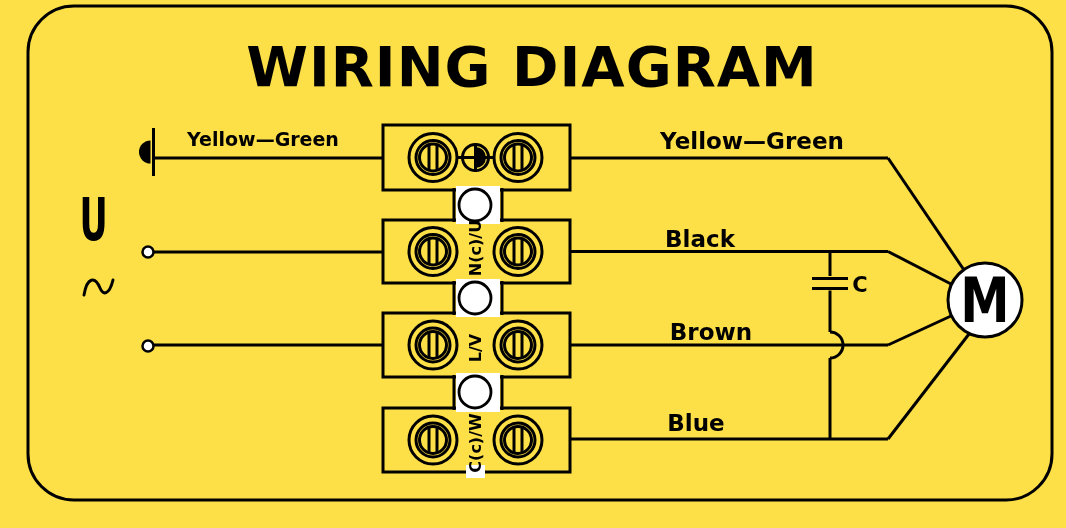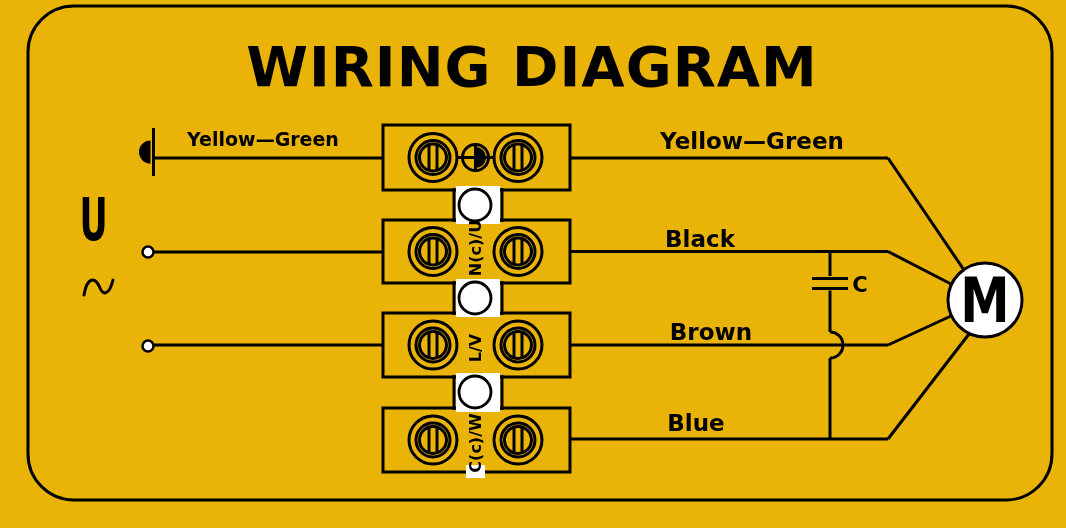--- a/index.html
+++ b/index.html
@@ -1,16 +1,16 @@
 <!DOCTYPE html>
 <html><head>
 <meta charset="utf-8">
 <style>
   html,body{margin:0;padding:0;background:#fff;}
-  .page{position:relative;width:1066px;height:528px;background:#eab308;overflow:hidden;}
+  .page{position:relative;width:1066px;height:528px;background:#fde047;overflow:hidden;}
   svg{display:block;}
   text{font-family:"DejaVu Sans","Liberation Sans",sans-serif;fill:#000;stroke:none;}
   .t-title{font-size:56px;font-weight:600;letter-spacing:1px;}
   .t-wire-big{font-size:23px;font-weight:bold;}
   .t-wire-small{font-size:19px;font-weight:bold;}
   .t-term{font-size:16px;font-weight:bold;}
   .t-cap{font-size:21px;font-weight:bold;}
   .t-motor{font-size:62px;font-weight:bold;}
   .t-volt{font-size:58px;font-weight:bold;}
   .ln{stroke:#000;fill:none;stroke-width:3;}

